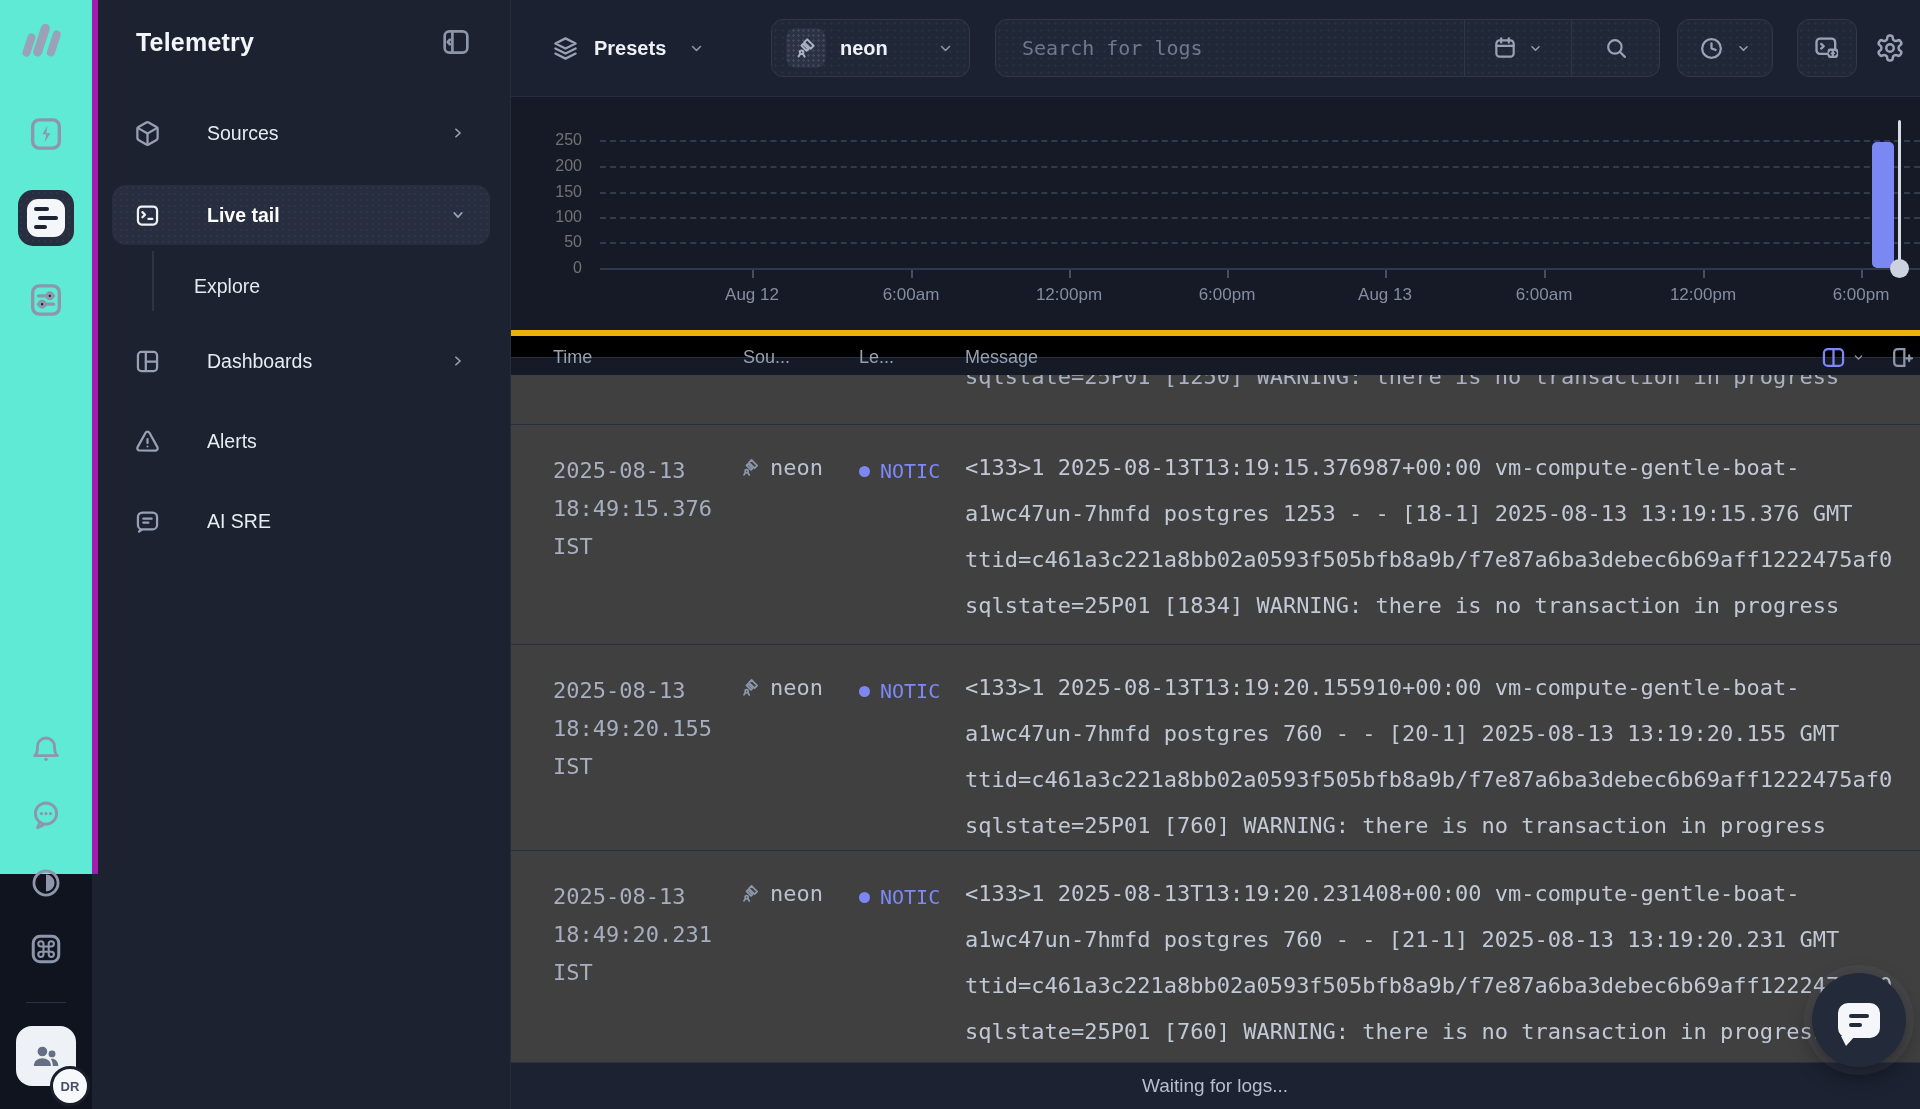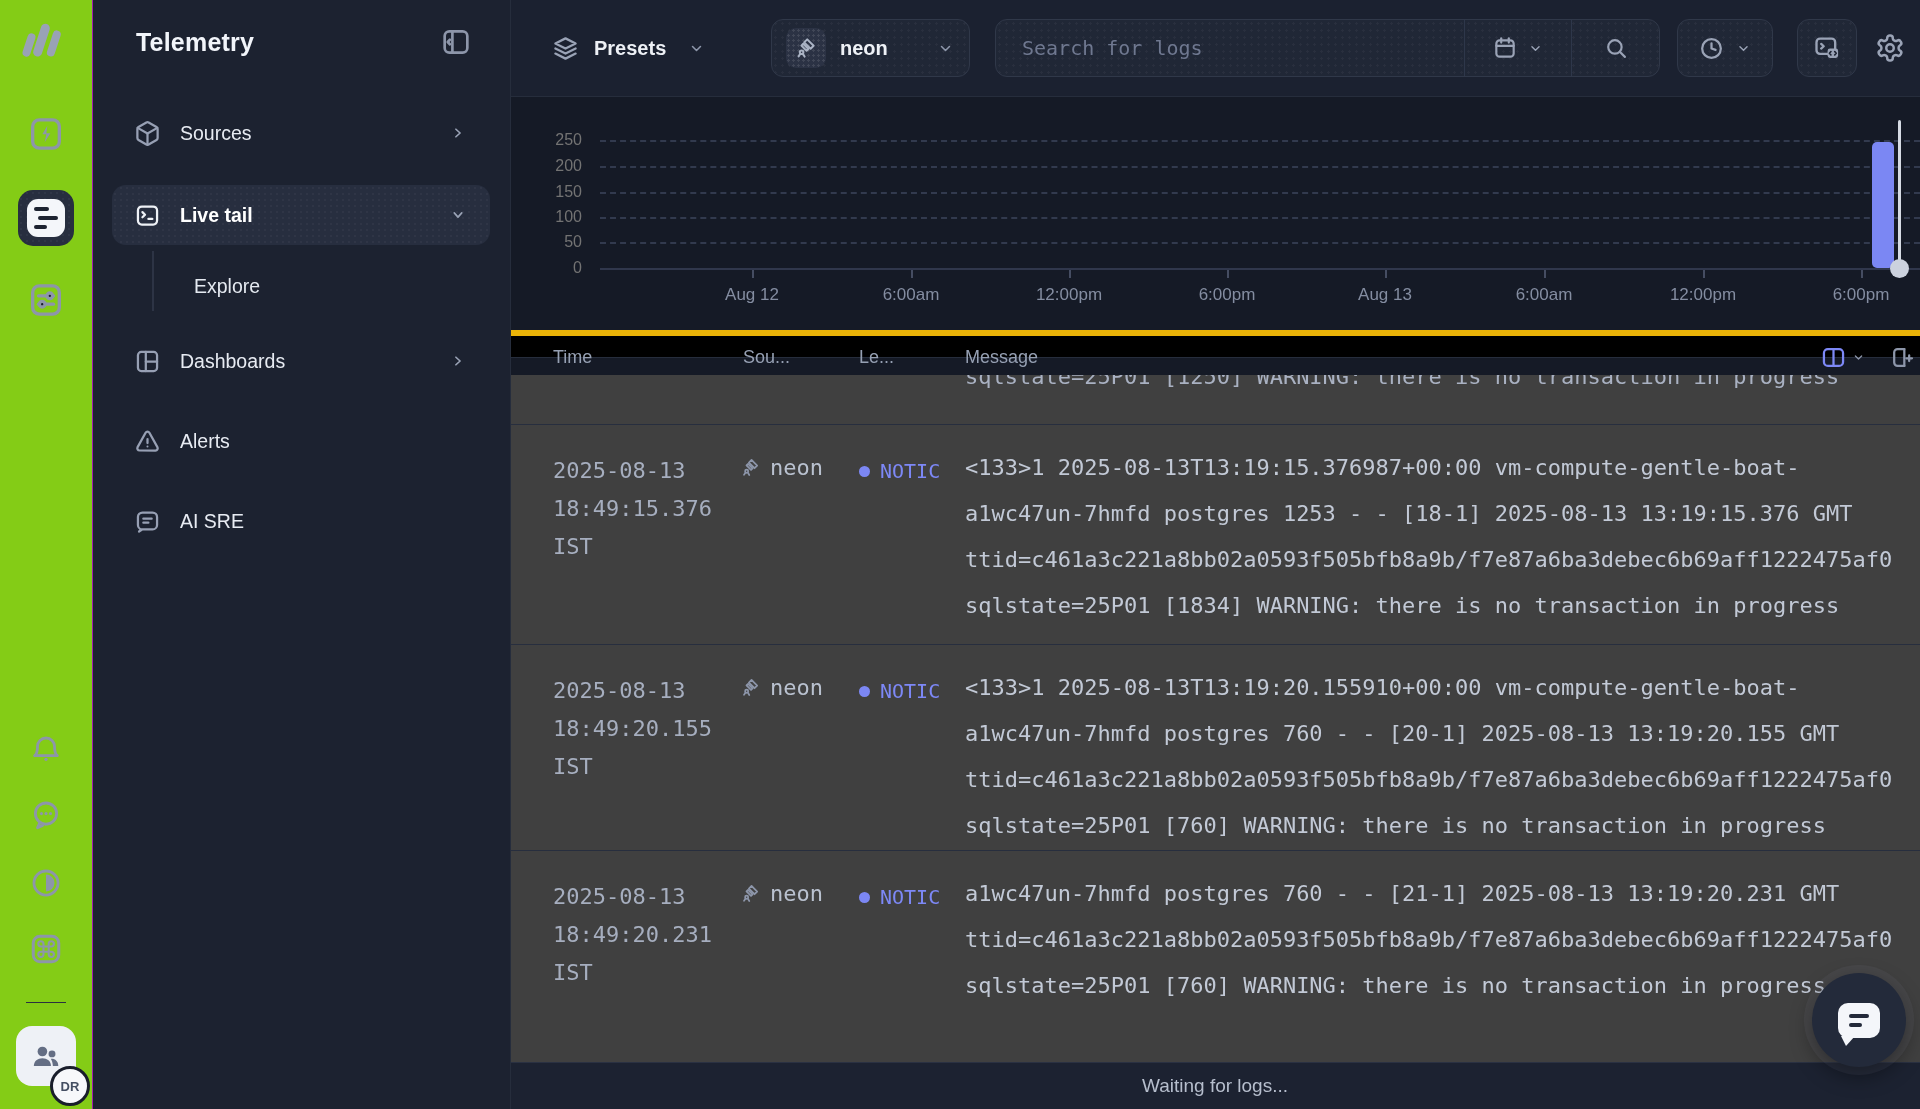--- a/index.html
+++ b/index.html
@@ -3,22 +3,22 @@
 <meta charset="utf-8">
 <style>
   html,body{margin:0;padding:0;background:#0f141f;}
   body{width:1920px;height:1109px;overflow:hidden;position:relative;
        font-family:"Liberation Sans",sans-serif;-webkit-font-smoothing:antialiased;}
   .mono{font-family:"DejaVu Sans Mono",monospace;}
   svg{display:block;}
   .stk{fill:none;stroke:currentColor;stroke-width:2;stroke-linecap:round;stroke-linejoin:round;}
 
   
-  .rail{position:absolute;left:0;top:0;width:92px;height:1109px;background:#84cc16;
-        border-right:1px solid #a21caf;z-index:5;}
+  .rail{position:absolute;left:0;top:0;width:92px;height:874px;background:#5eead4;
+        border-right:6px solid #a21caf;z-index:5;}
   .logo{position:absolute;left:20px;top:16px;width:48px;height:46px;cursor:pointer;}
   .rail-btn{position:absolute;left:24px;width:44px;height:44px;color:#8d96aa;cursor:pointer;
             display:flex;align-items:center;justify-content:center;}
   .rail-active-wrap{position:absolute;left:18px;top:190px;width:56px;height:56px;background:#272e3f;
             border-radius:15px;display:flex;align-items:center;justify-content:center;cursor:pointer;
             background-image:radial-gradient(rgba(255,255,255,.04) 1px,transparent 1.3px);background-size:6px 6px;}
   .rail-active-ic{width:38px;height:38px;background:#f4f6fa;border-radius:11px;position:relative;}
   .rail-active-ic i{position:absolute;height:4px;border-radius:2px;background:#1d2331;display:block;}
   .rail-divider{position:absolute;left:26px;top:1002px;width:40px;height:1px;background:#2a3140;}
   .avatar{position:absolute;left:16px;top:1026px;width:60px;height:60px;background:#eef1f6;
@@ -27,21 +27,21 @@
           background:#f7f8fb;border:3px solid #191e2b;display:flex;align-items:center;justify-content:center;
           font-size:13px;font-weight:bold;color:#454f63;}
 
   
   .sidebar{position:absolute;left:92px;top:0;width:418px;height:1109px;background:#1c2230;
            border-right:1px solid #262d3c;z-index:4;}
   .sb-title{position:absolute;left:44px;top:28px;font-size:25px;font-weight:bold;color:#f2f5fa;letter-spacing:.2px;}
   .sb-collapse{position:absolute;right:38px;top:26px;width:32px;height:32px;color:#8d96aa;cursor:pointer;}
   .nav{position:absolute;left:20px;right:20px;top:105px;}
   .nav-item{height:56px;display:flex;align-items:center;padding:0 22px;margin-bottom:24px;
-            border-radius:14px;cursor:pointer;color:#e7ebf2;position:relative;}
+            border-radius:14px;cursor:pointer;color:#e7ebf2;position:relative;gap:27px;}
   .nav-item .nico{width:27px;height:27px;color:#97a0b4;margin-right:19px;flex:none;}
   .nav-label{font-size:19.5px;font-weight:500;}
   .nav-chev{margin-left:auto;width:20px;height:20px;color:#9aa3b6;}
   .nav-item.active{height:60px;background:#272e3f;
             background-image:radial-gradient(rgba(255,255,255,.035) 1px,transparent 1.3px);background-size:6px 6px;
             margin-bottom:14px;}
   .nav-item.active .nav-label{font-weight:600;color:#ffffff;}
   .nav-item.active .nico{color:#eef1f6;}
   .nav-sub{height:54px;display:flex;align-items:center;padding-left:82px;margin-bottom:20px;
            cursor:pointer;color:#e4e9f0;position:relative;font-size:19.5px;font-weight:500;}
@@ -537,20 +537,21 @@
               <path d="M6.4 17.8 L4.6 20.4 M9 17.9 L10.6 20.6"></path>
           </svg>
         </span>
         <span class="stxt mono">neon</span>
       </div>
       <div class="c-lvl">
         <span class="lvl-dot"></span>
         <span class="lvl-txt mono">NOTIC</span>
       </div>
       <div class="c-msg mono">
+        <div>&lt;133&gt;1 2025-08-13T13:19:20.231408+00:00 vm-compute-gentle-boat-</div>
         <div>a1wc47un-7hmfd postgres 760 - - [21-1] 2025-08-13 13:19:20.231 GMT</div>
         <div>ttid=c461a3c221a8bb02a0593f505bfb8a9b/f7e87a6ba3debec6b69aff1222475af0</div>
         <div>sqlstate=25P01 [760] WARNING: there is no transaction in progress</div>
       </div>
     </div>
   </div>
 
   <div class="tfoot">
     <span>Waiting for logs...</span>
   </div>

